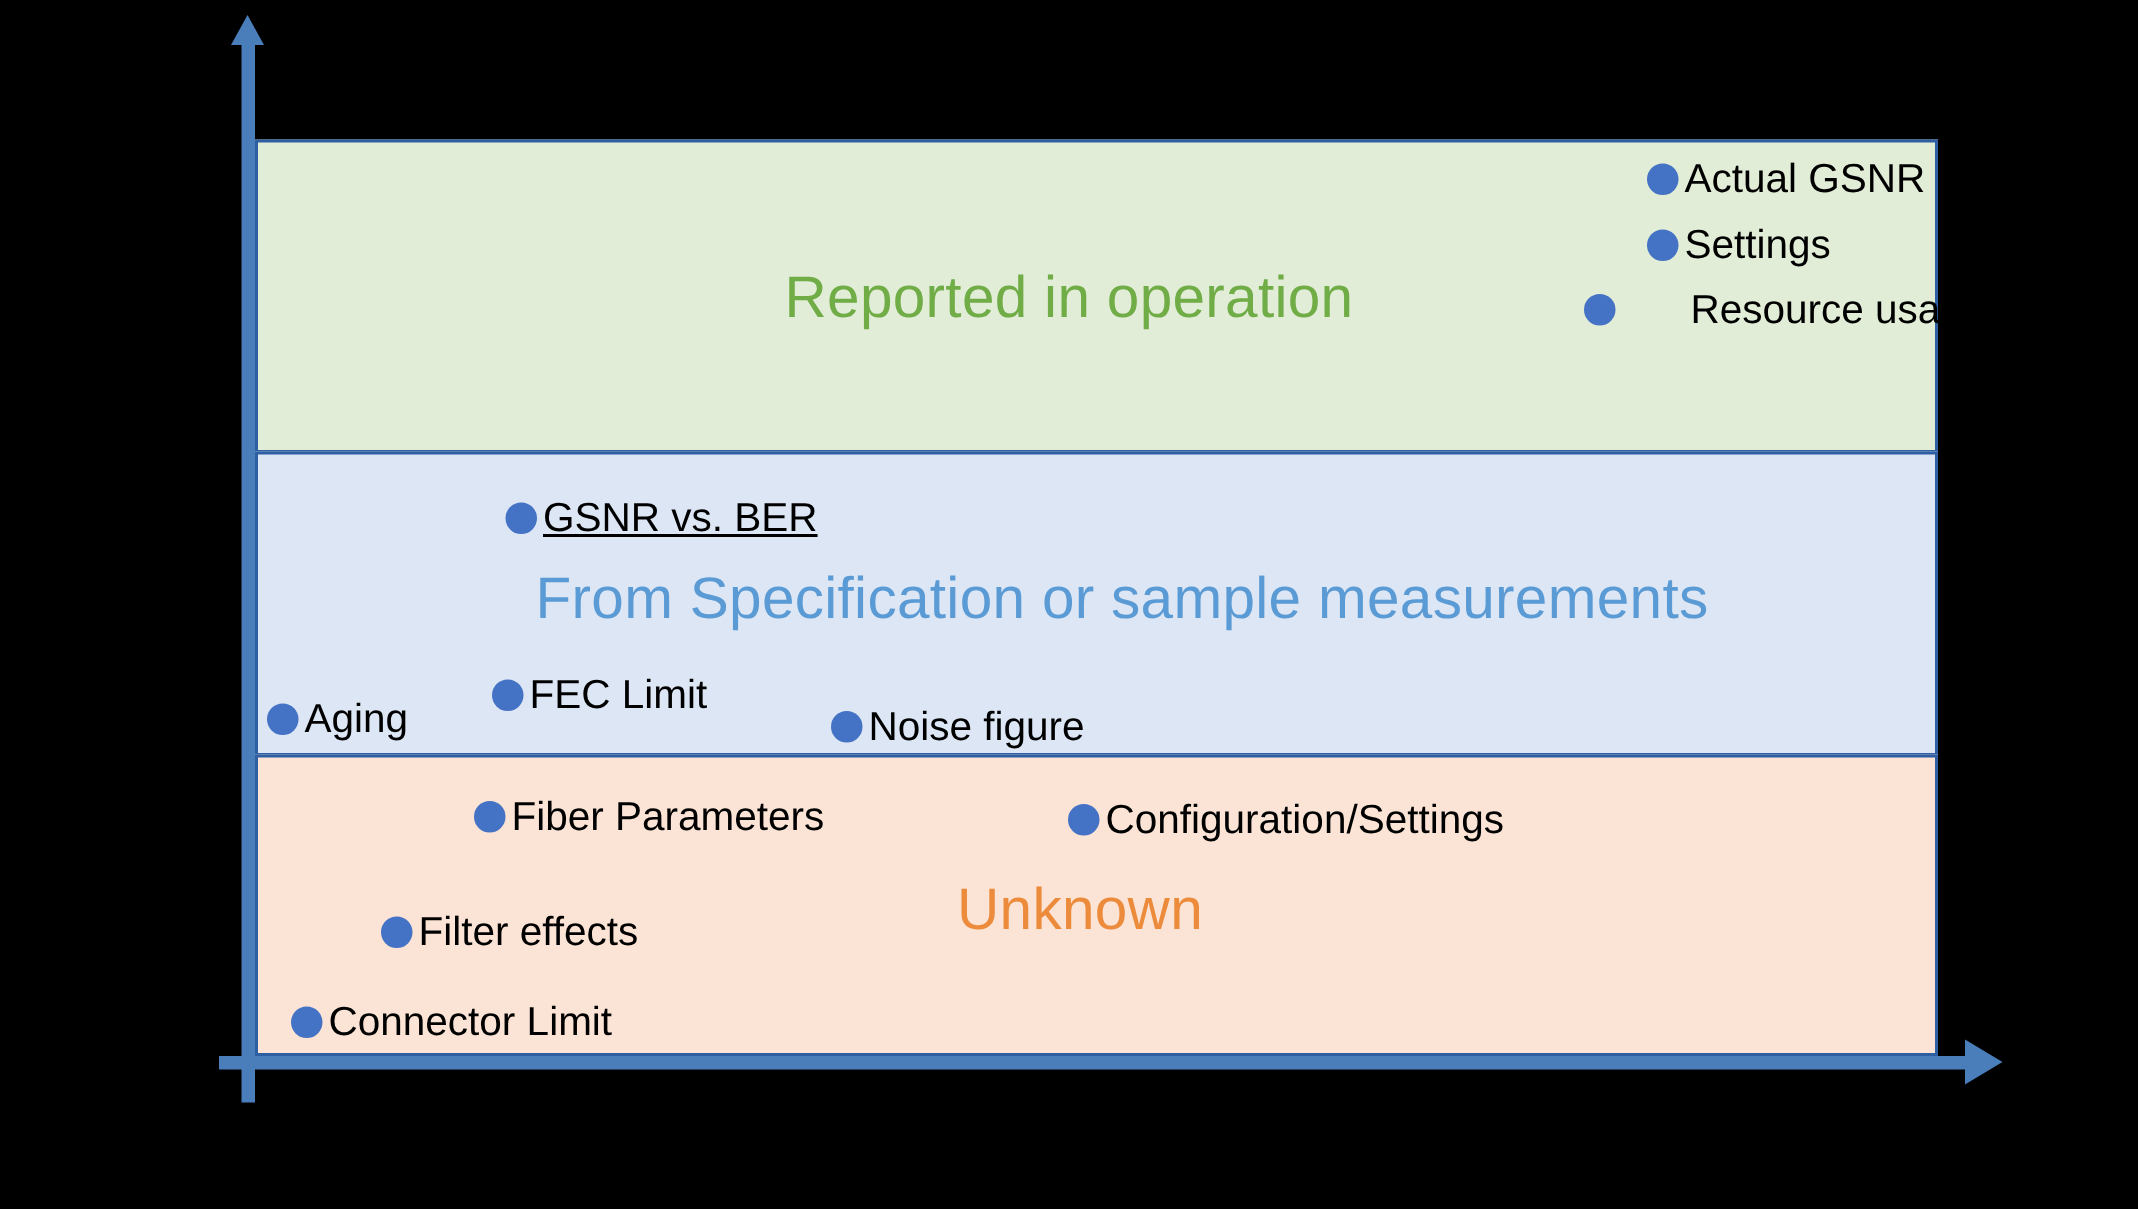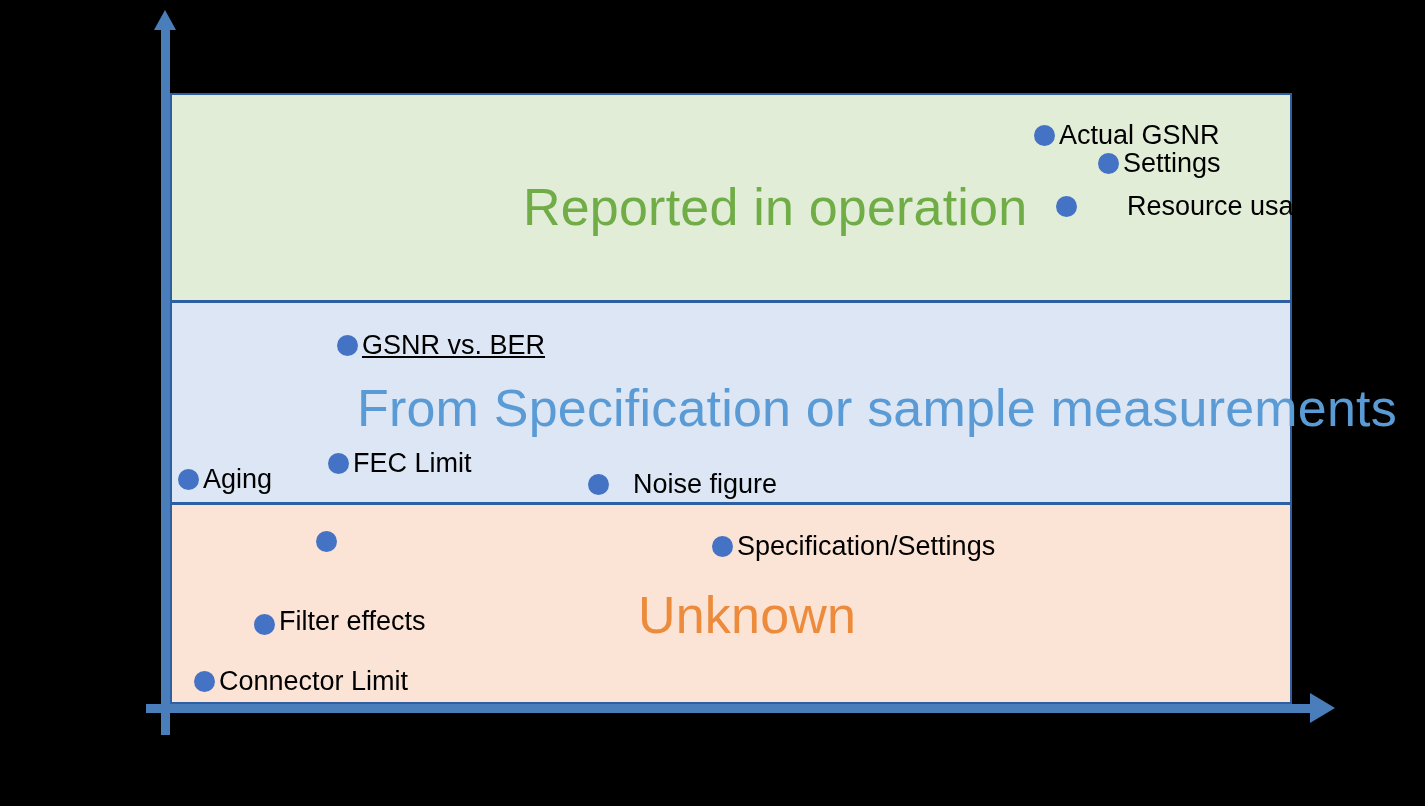--- a/index.html
+++ b/index.html
@@ -74,21 +74,21 @@
   }
   #band-unknown {
     top: 503px;
     height: 201px;
     background: #FBE4D5;
   }
 
   .band-title {
     position: absolute;
     white-space: nowrap;
-    font-size: 52px;
+    font-size: 39px;
     font-weight: 400;
     letter-spacing: 0.2px;
   }
   #title-reported {
     left: 523px;
     top: 177px;
     color: #70AD47;
   }
   #title-specification {
     left: 317px;
@@ -136,21 +136,21 @@
   <div class="band" id="band-reported"></div>
   <div class="band-title" id="title-reported">Reported in operation</div>
 
   <div class="band" id="band-specification"></div>
   <div class="band-title" id="title-specification">From Specification or sample measurements</div>
 
   <div class="band" id="band-unknown"></div>
   <div class="band-title" id="title-unknown">Unknown</div>
 
   <div id="bullets-layer">
-      <div class="bullet-item" style="left: 1034px; top: 106px; margin-top: 16px;">
+      <div class="bullet-item" style="left: 1098px; top: 106px;">
         <span class="bullet-dot"></span>
         <span class="bullet-label">Actual GSNR</span>
       </div>
       <div class="bullet-item" style="left: 1098px; top: 150px;">
         <span class="bullet-dot"></span>
         <span class="bullet-label">Settings</span>
       </div>
       <div class="bullet-item" style="left: 1056px; top: 193px; gap: 46px;">
         <span class="bullet-dot"></span>
         <span class="bullet-label">Resource usage</span>
@@ -160,32 +160,33 @@
         <span class="bullet-label">GSNR vs. BER</span>
       </div>
       <div class="bullet-item" style="left: 328px; top: 450px;">
         <span class="bullet-dot"></span>
         <span class="bullet-label">FEC Limit</span>
       </div>
       <div class="bullet-item" style="left: 178px; top: 466px;">
         <span class="bullet-dot"></span>
         <span class="bullet-label">Aging</span>
       </div>
-      <div class="bullet-item" style="left: 588px; top: 471px; gap: 20px;">
+      <div class="bullet-item" style="left: 554px; top: 471px;">
         <span class="bullet-dot"></span>
         <span class="bullet-label">Noise figure</span>
       </div>
       <div class="bullet-item" style="left: 316px; top: 531px;">
         <span class="bullet-dot"></span>
+        <span class="bullet-label">Fiber Parameters</span>
       </div>
       <div class="bullet-item" style="left: 712px; top: 533px;">
         <span class="bullet-dot"></span>
-        <span class="bullet-label">Specification/Settings</span>
+        <span class="bullet-label">Configuration/Settings</span>
       </div>
-      <div class="bullet-item" style="left: 254px; top: 608px; align-items: flex-end;">
+      <div class="bullet-item" style="left: 254px; top: 608px;">
         <span class="bullet-dot"></span>
         <span class="bullet-label">Filter effects</span>
       </div>
       <div class="bullet-item" style="left: 194px; top: 668px;">
         <span class="bullet-dot"></span>
         <span class="bullet-label">Connector Limit</span>
       </div>
     </div>
 
 </div>

